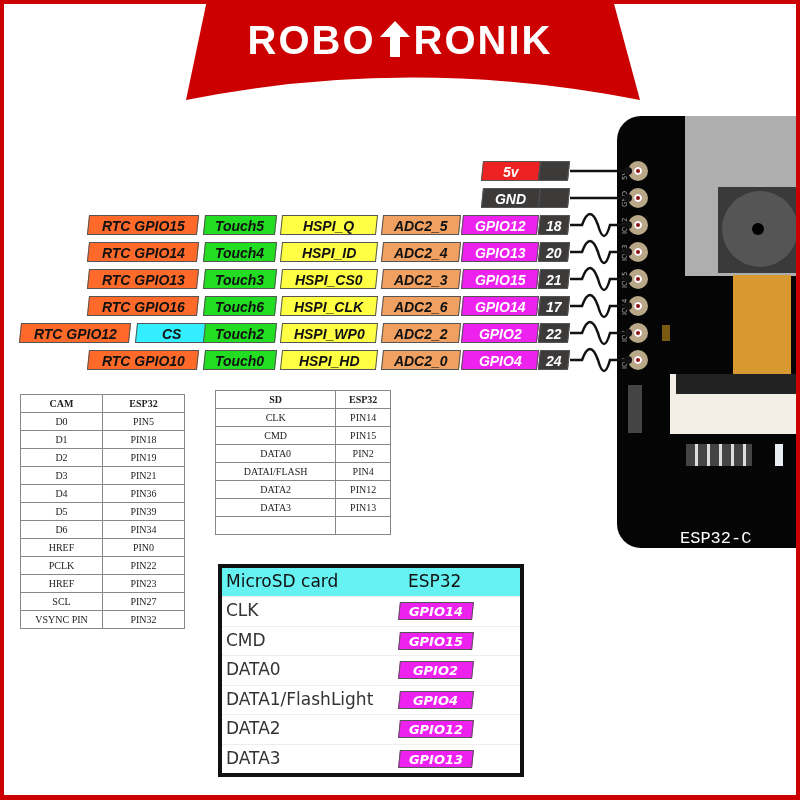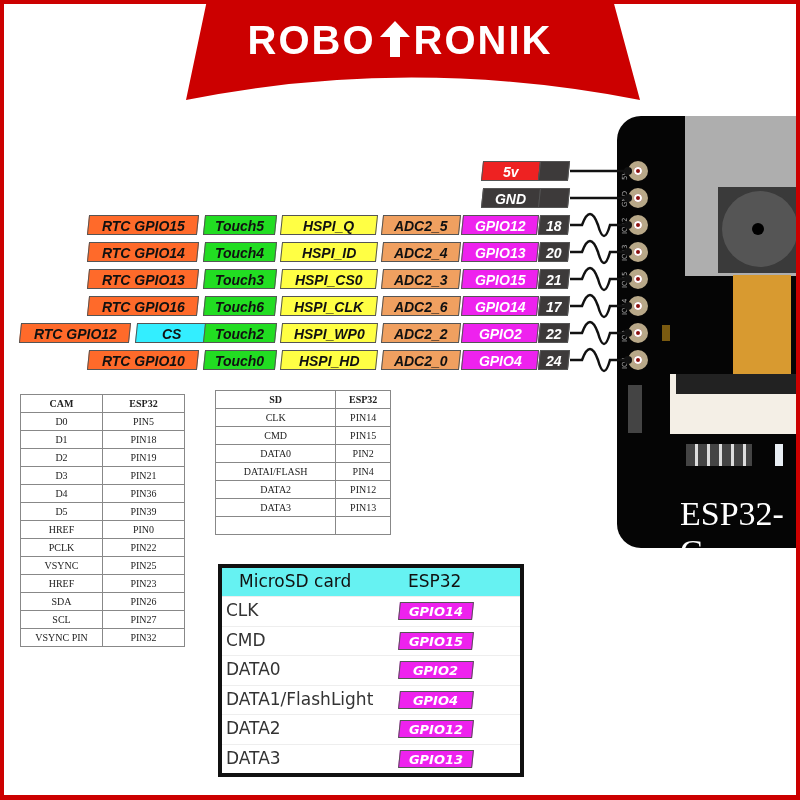--- a/index.html
+++ b/index.html
@@ -30,34 +30,34 @@
   .pad { position:absolute; width:20px; height:20px; border-radius:50%; background:#b8a888; }
   .pad::after { content:""; position:absolute; left:6px; top:6px; width:8px; height:8px; border-radius:50%; background:#8b1010; box-shadow:0 0 0 2px #fff inset; }
   .padtxt { position:absolute; color:#aaa; font-size:7px; transform:rotate(-90deg); transform-origin:left top; font-family:"DejaVu Sans", sans-serif; }
   .camblock { position:absolute; left:685px; top:116px; width:115px; height:160px; background:#aeaeae; }
   .lens { position:absolute; left:718px; top:187px; width:82px; height:86px; background:#3a3a3a; }
   .lens .disc { position:absolute; left:4px; top:4px; width:76px; height:76px; border-radius:50%; background:#555; }
   .lens .hole { position:absolute; left:34px; top:36px; width:12px; height:12px; border-radius:50%; background:#000; }
   .flex { position:absolute; left:733px; top:275px; width:58px; height:100px; background:#d89a30; }
   .conn { position:absolute; left:670px; top:374px; width:130px; height:60px; background:#f4efe6; }
   .conn .top { position:absolute; left:6px; top:0; width:124px; height:20px; background:#222; }
-  .esp-label { position:absolute; left:680px; top:495px; color:#fff; font-size:34px; font-family:Liberation Serif, serif; }
+  .esp-label { position:absolute; left:680px; top:529px; color:#fff; font-size:17px; font-family:Liberation Mono, monospace; }
   .smd { position:absolute; }
 
   
   table.grid { position:absolute; border-collapse:collapse; font-family:Liberation Serif, serif; font-size:10px; color:#222; }
   table.grid td, table.grid th { border:1px solid #888; text-align:center; height:17px; padding:0; }
   table.grid th { font-weight:bold; font-size:10px; }
   .cam { left:20px; top:394px; width:165px; }
   .cam td, .cam th { width:50%; }
   .sd { left:215px; top:390px; width:176px;border-radius:7px; }
 
   .msd { position:absolute; left:218px; top:564px; width:298px; height:205px; border:4px solid #111; background:#fff; font-family:"DejaVu Sans", sans-serif; }
   .msd .hdr { background:#66f2f2; height:28px; position:relative; }
-  .msd .hdr .c1 { position:absolute; left:4px; top:3px; font-size:17px; color:#111;margin-left:13px; }
+  .msd .hdr .c1 { position:absolute; left:4px; top:3px; font-size:17px; color:#111; }
   .msd .hdr .c2 { position:absolute; left:186px; top:3px; font-size:17px; color:#111; }
   .msd .row { position:relative; height:28.5px; border-top:1px solid #eee; }
   .msd .row .c1 { position:absolute; left:4px; top:3px; font-size:17px; color:#333; }
   .msd .row .gp { position:absolute; left:177px; top:5px; width:74px; height:18px; line-height:18px; font-size:13px; }
 </style>
 </head>
 <body>
 
 <svg class="banner" viewBox="0 0 800 100" width="800" height="100">
   <path d="M207,0 L613,0 L640,100 Q410,55 186,100 Z" fill="#cc0000"></path>
@@ -193,38 +193,34 @@
       </tr>
       <tr>
         <td>D4</td>
         <td>PIN36</td>
       </tr>
       <tr>
         <td>D5</td>
         <td>PIN39</td>
       </tr>
       <tr>
+        <td>D6</td>
+        <td>PIN34</td>
+      </tr>
+      <tr>
         <td>HREF</td>
         <td>PIN0</td>
       </tr>
       <tr>
         <td>PCLK</td>
         <td>PIN22</td>
       </tr>
       <tr>
-        <td>VSYNC</td>
-        <td>PIN25</td>
-      </tr>
-      <tr>
         <td>HREF</td>
         <td>PIN23</td>
-      </tr>
-      <tr>
-        <td>SDA</td>
-        <td>PIN26</td>
       </tr>
       <tr>
         <td>SCL</td>
         <td>PIN27</td>
       </tr>
       <tr>
         <td>VSYNC PIN</td>
         <td>PIN32</td>
       </tr>
     </tbody>

